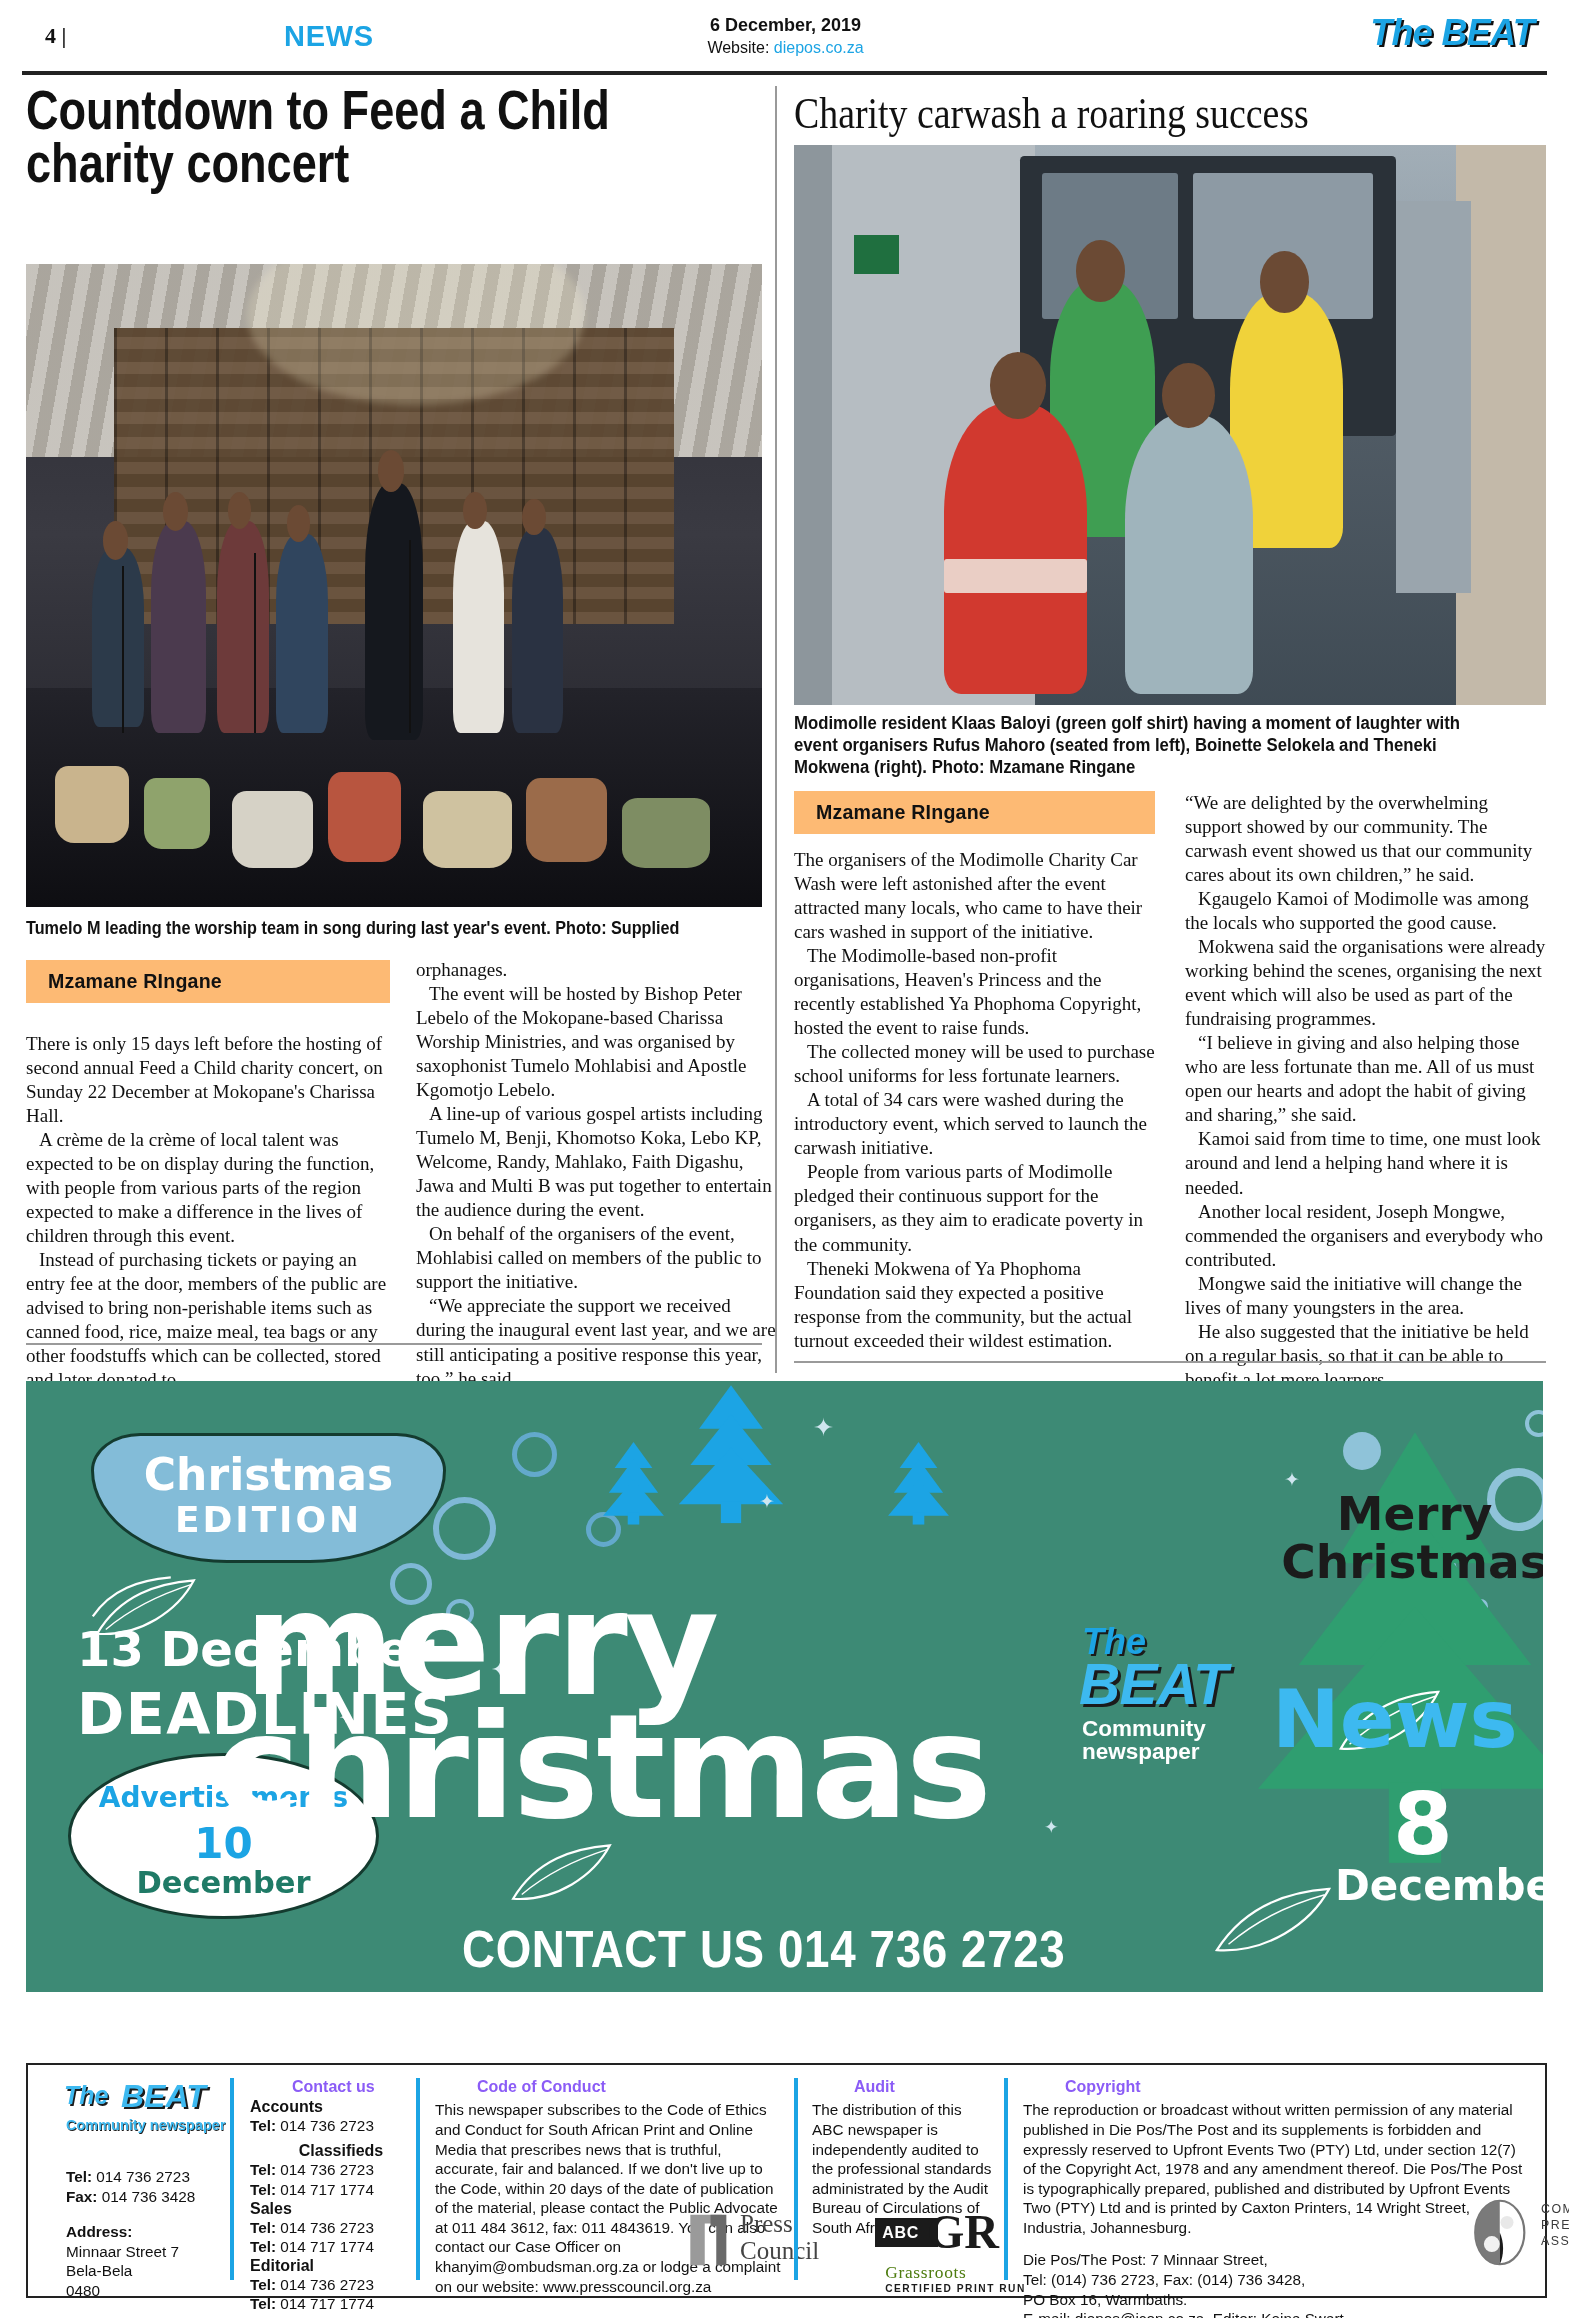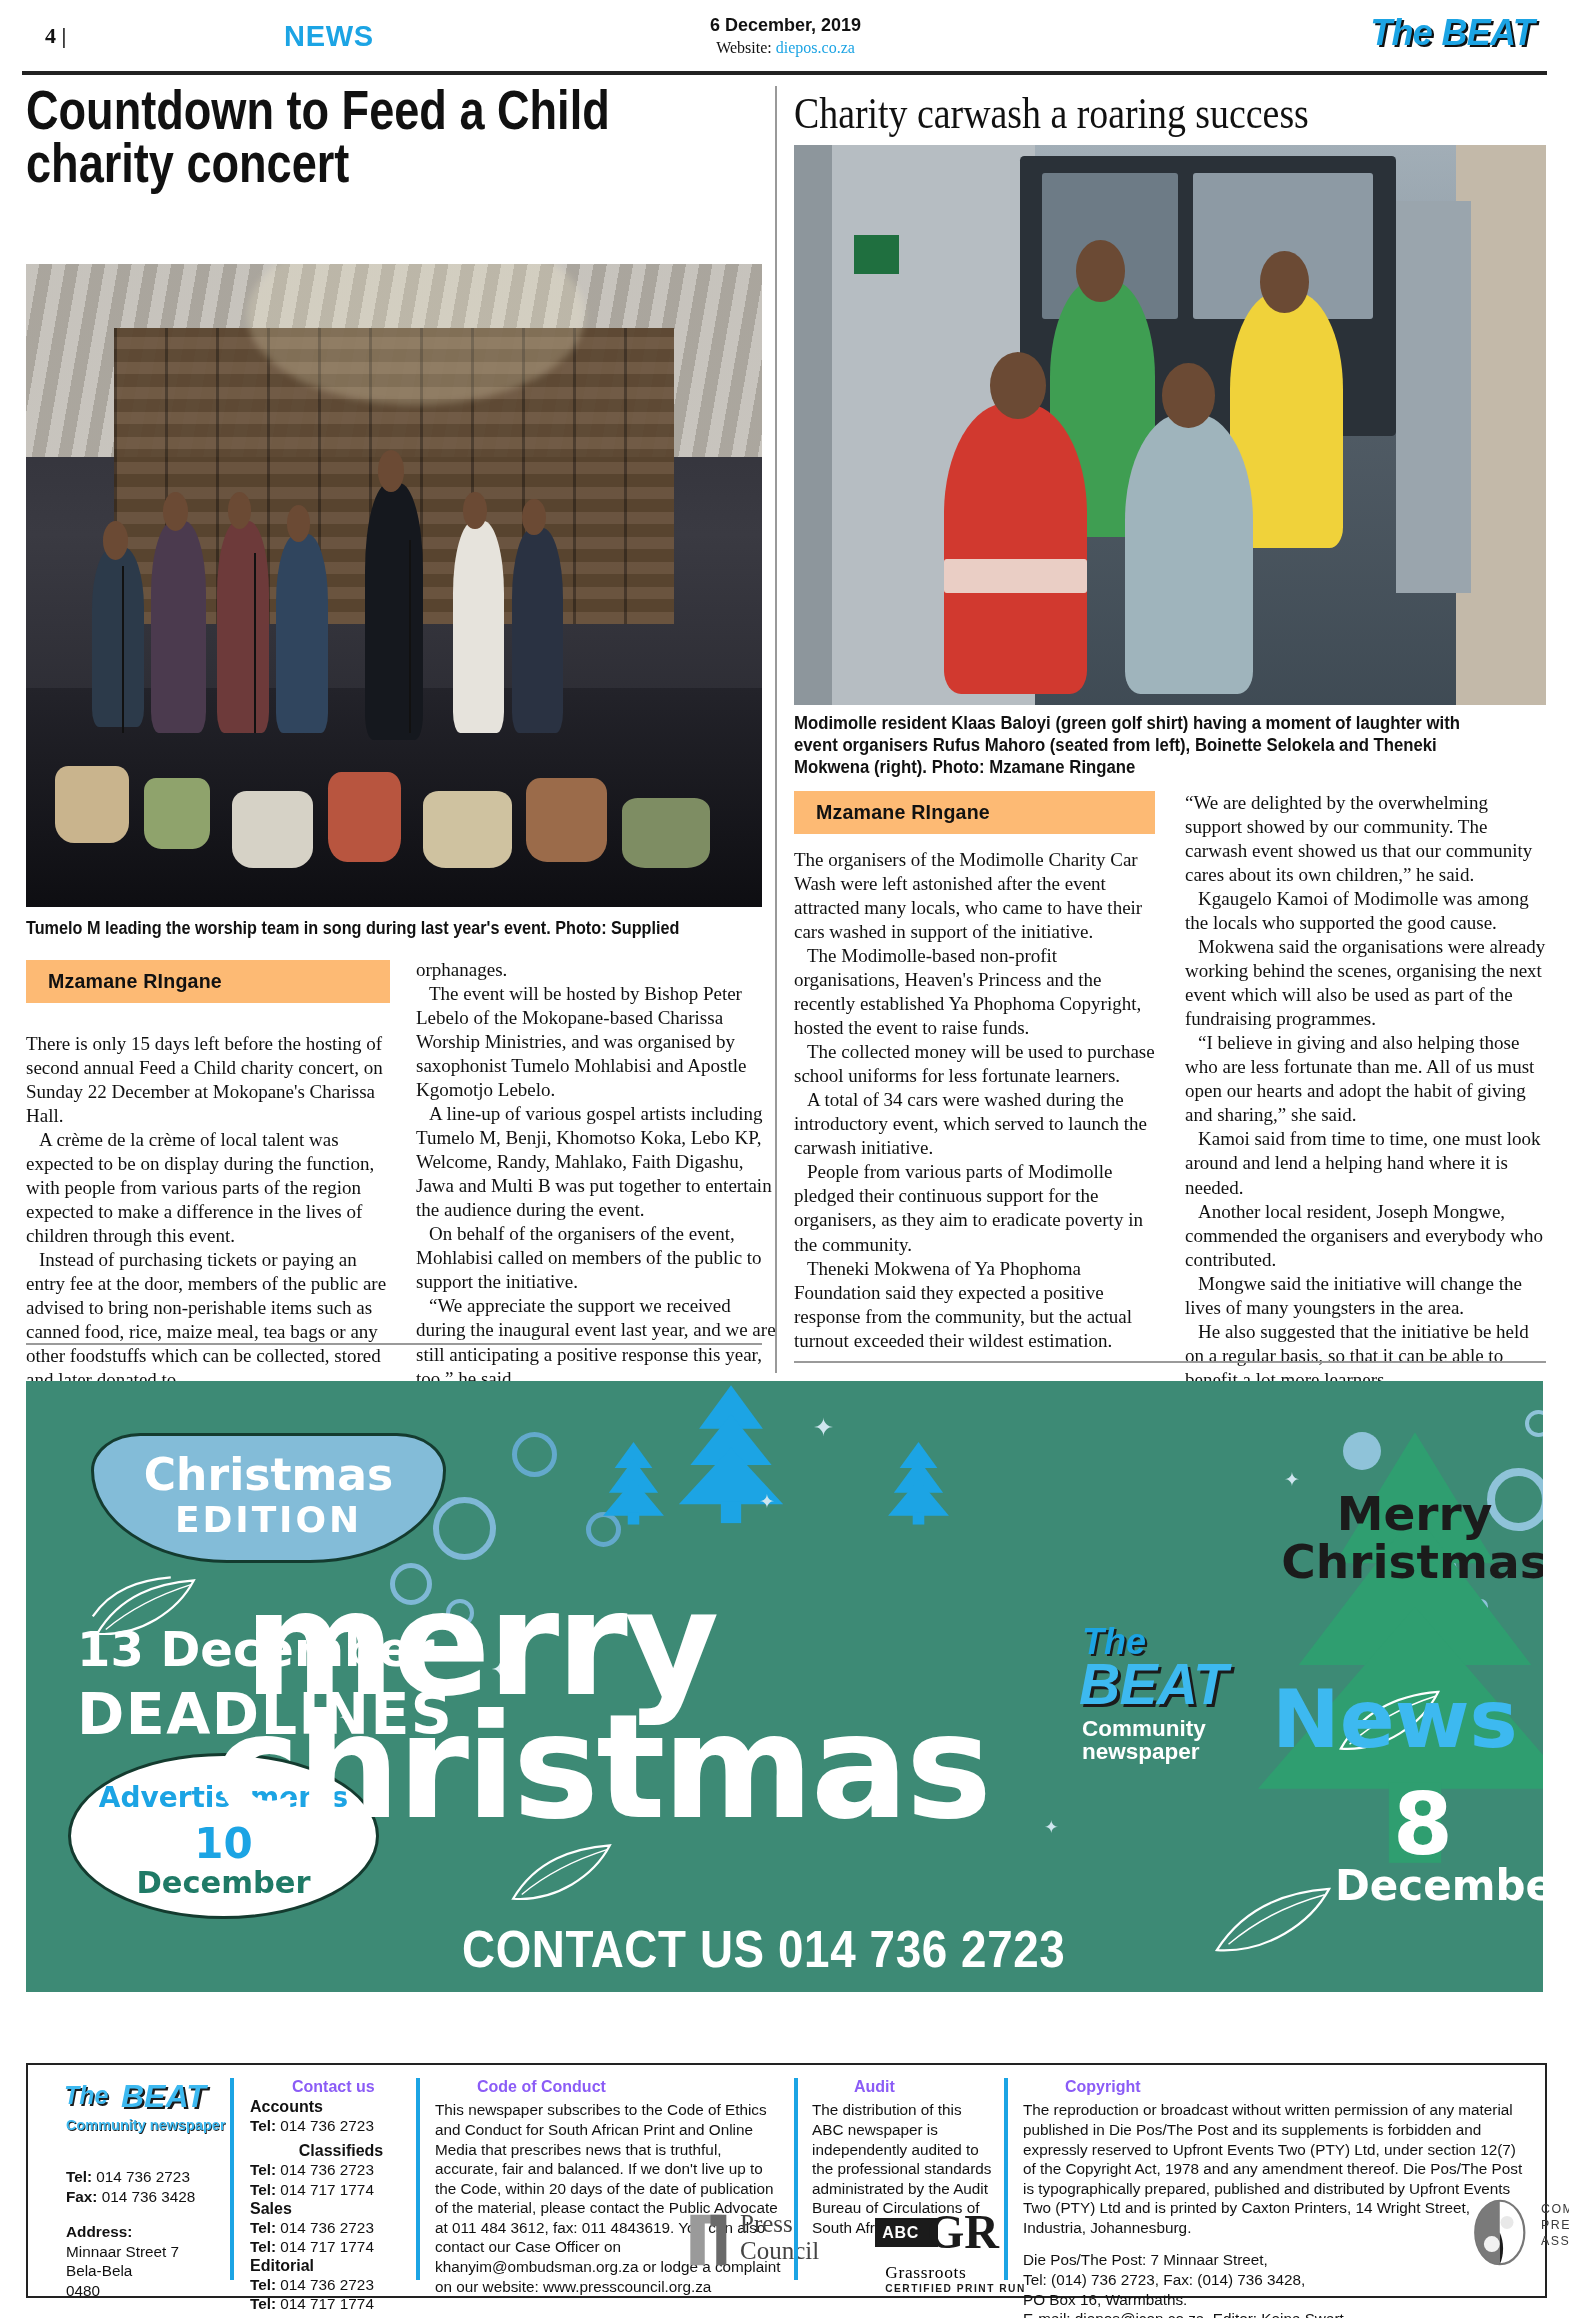--- a/index.html
+++ b/index.html
@@ -4,21 +4,21 @@
 <style>
   html,body{margin:0;padding:0;background:#fff;}
   body{width:1569px;height:2319px;font-family:"Liberation Sans",sans-serif;overflow:hidden;}
   .page{position:relative;width:1569px;height:2319px;background:#fff;}
 
   
   .masthead{position:absolute;left:0;top:0;width:1569px;height:73px;}
   .mh-page{position:absolute;left:45px;top:23px;font-size:22px;font-weight:bold;color:#111;font-family:"Liberation Serif",serif;}
   .mh-section{position:absolute;left:284px;top:20.4px;font-size:29px;font-weight:bold;color:#1CA4E4;letter-spacing:0.7px;font-family:"Liberation Sans",sans-serif;font-stretch:condensed;}
   .mh-date{position:absolute;left:633px;top:14.5px;width:305px;text-align:center;font-size:18px;font-weight:bold;color:#111;}
-  .mh-web{position:absolute;left:633px;top:39px;width:305px;text-align:center;font-size:16px;color:#111;font-family:Liberation Serif, serif;}
+  .mh-web{position:absolute;left:633px;top:39px;width:305px;text-align:center;font-size:16px;color:#111;}
   .mh-web .lnk{color:#1CA4E4;}
   .mh-logo{position:absolute;right:35px;top:11.6px;font-size:36px;font-weight:bold;font-style:italic;color:#1CA4E4;
            font-family:"Liberation Sans",sans-serif;letter-spacing:-0.7px;
            text-shadow:2.2px 2.2px 0 #111;}
   .rule-top{position:absolute;left:22px;top:71px;width:1525px;height:3.6px;background:#222;}
 
   
   .vdiv{position:absolute;top:86px;left:775px;width:2.2px;height:1287px;background:#999;}
 
   
@@ -429,21 +429,21 @@
     <div style="position:absolute;left:784px;top:13px;width:180px;">
       <div class="f-h">Audit</div>
       <div class="f-t" style="margin-top:4.4px;">The distribution of this ABC newspaper is independently audited to the professional standards administrated by the Audit Bureau of Circulations of South Africa.</div>
     </div>
     <div class="abcgr">
       <div style="position:relative;width:138px;height:51px;">
         <div style="position:absolute;left:0;top:10.2px;width:63px;height:29px;background:#1b1b1b;"></div>
         <div style="position:absolute;left:7.3px;top:16px;color:#fff;font-size:16px;font-weight:bold;letter-spacing:0.7px;">ABC</div>
         <div style="position:absolute;left:52px;top:0px;color:#1b1b1b;font-size:48px;font-weight:bold;line-height:1;font-family:'Liberation Serif',serif;">GR</div>
       </div>
-      <div style="margin-top:2.9px;margin-left:10.2px;color:#000000;font-size:17.4px;font-family:'Liberation Serif',serif;letter-spacing:0.7px;">Grassroots</div>
+      <div style="margin-top:2.9px;margin-left:10.2px;color:#4d7c0f;font-size:17.4px;font-family:'Liberation Serif',serif;letter-spacing:0.7px;">Grassroots</div>
       <div style="margin-left:10.2px;color:#1b1b1b;font-size:10.2px;letter-spacing:1.5px;font-weight:bold;">CERTIFIED PRINT RUN</div>
     </div>
 
     <div class="f-sep" style="left:976px;"></div>
 
     <div style="position:absolute;left:995px;top:13px;width:509px;">
       <div class="f-h">Copyright</div>
       <div class="f-t" style="margin-top:4.4px;">The reproduction or broadcast without written permission of any material published in Die Pos/The Post and its supplements is forbidden and expressly reserved to Upfront Events Two (PTY) Ltd, under section 12(7) of the Copyright Act, 1978 and any amendment thereof. Die Pos/The Post is typographically prepared, published and distributed by Upfront Events Two (PTY) Ltd and is printed by Caxton Printers, 14 Wright Street, Industria, Johannesburg.</div>
       <div class="f-t" style="margin-top:13px;">Die Pos/The Post: 7 Minnaar Street,</div>
       <div class="f-t">Tel: (014) 736 2723, Fax: (014) 736 3428,</div>

